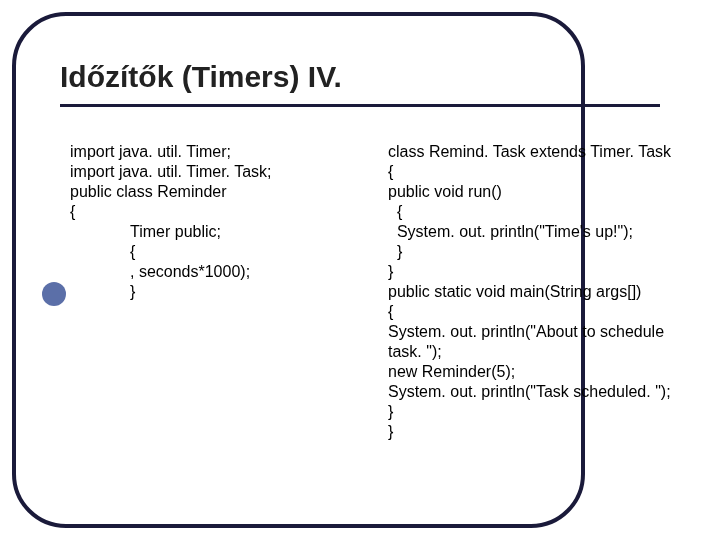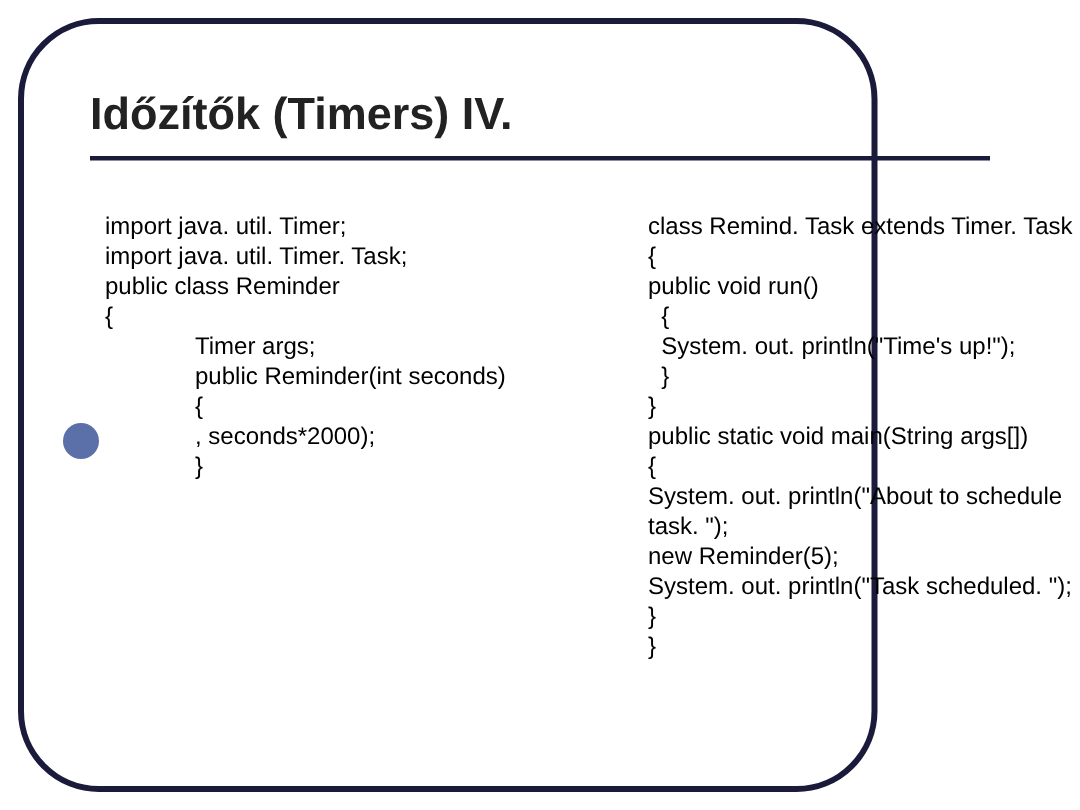--- a/index.html
+++ b/index.html
@@ -63,39 +63,39 @@
     gap: 8px;
   }
   .col {
     font-size: 16px;
     line-height: 1.25;
     color: #000;
     white-space: pre;
     font-family: Verdana, Geneva, sans-serif;
   }
   .col-left { flex: 0 0 310px; }
-  .col-right { flex: 1; margin-left: 44px; }
+  .col-right { flex: 1; }
   .indent1 { padding-left: 60px; display: block; }
 </style>
 </head>
 <body>
 
 <div class="slide">
   <div class="frame"></div>
   <div class="title">Időzítők (Timers) IV.</div>
   <div class="underline"></div>
   <div class="accent"></div>
 
   <div class="cols">
     <div class="col col-left">
 <span>import java. util. Timer;</span>
 <span>import java. util. Timer. Task;</span>
 <span>public class Reminder</span>
 <span>{</span>
-<span class="indent1">Timer args;</span><span class="indent1">public Reminder(int seconds)</span><span class="indent1">{</span><span class="indent1">, seconds*2000);</span><span class="indent1">}</span></div>
+<span class="indent1">Timer public;</span><span class="indent1">{</span><span class="indent1">, seconds*1000);</span><span class="indent1">}</span></div>
 
     <div class="col col-right">
 <span>class Remind. Task extends Timer. Task</span>
 <span>{</span>
 <span>public void run()</span>
 <span>  {</span>
 <span>  System. out. println("Time's up!");</span>
 <span>  }</span>
 <span>}</span>
 <span>public static void main(String args[])</span>

